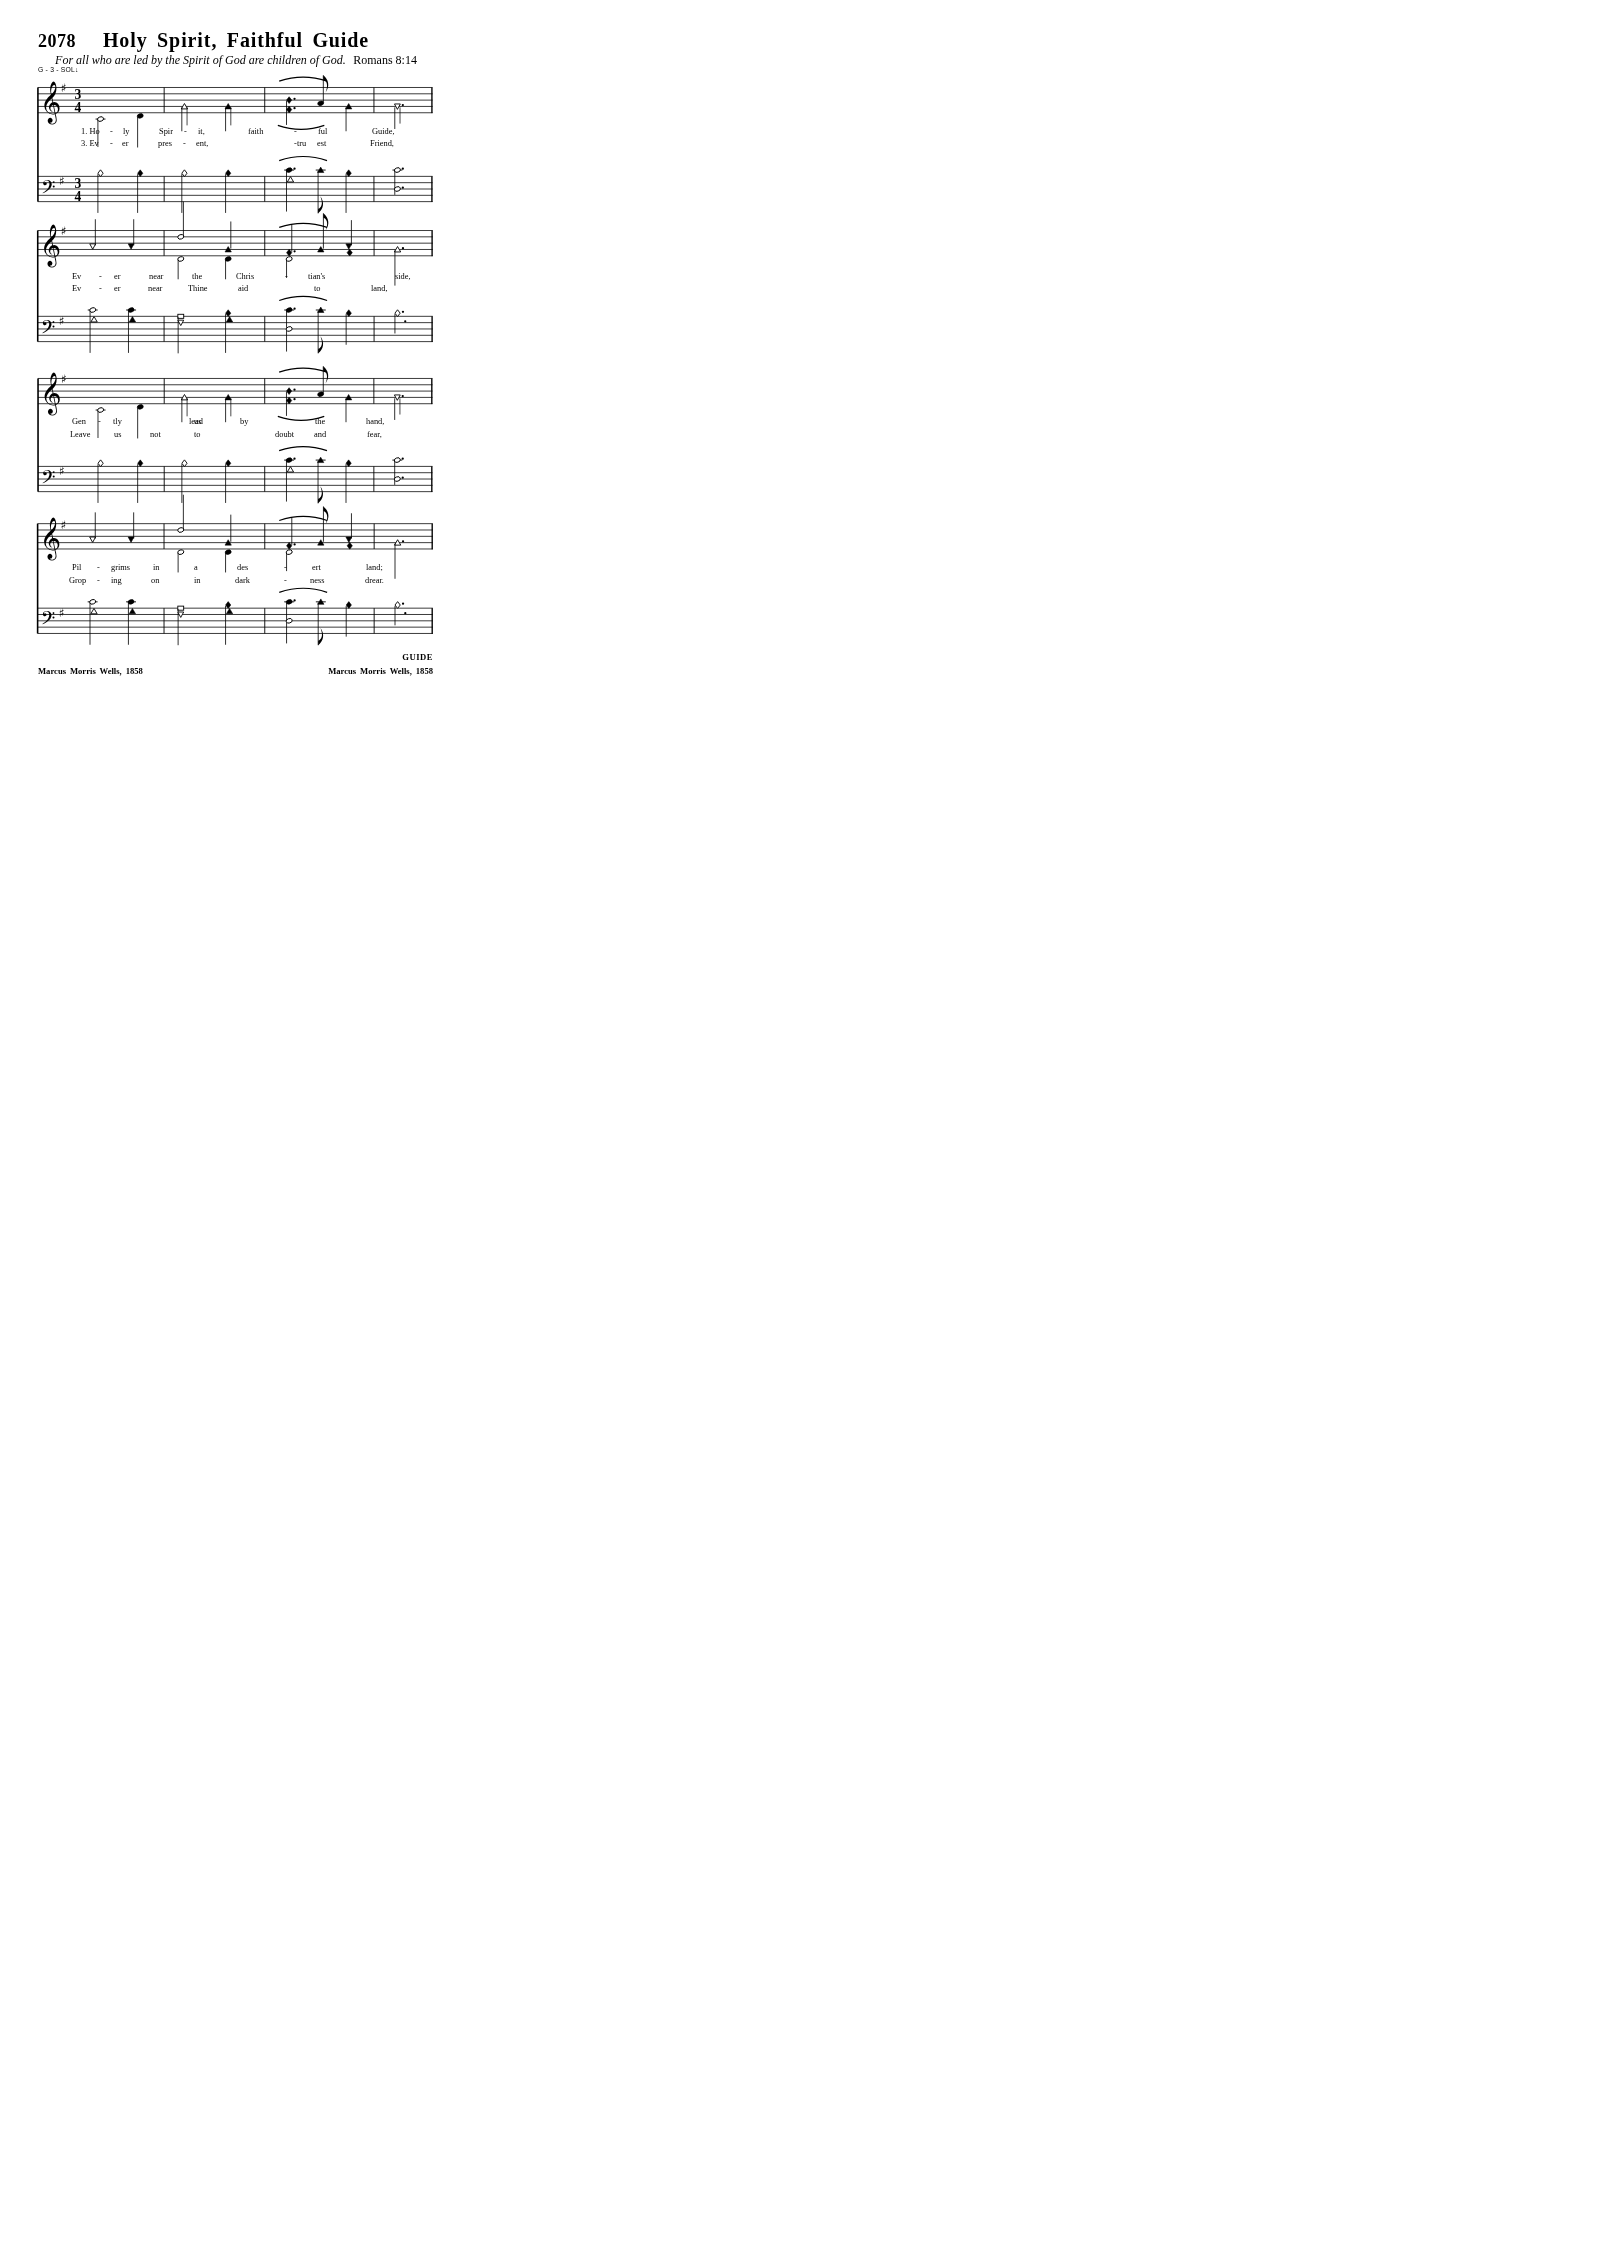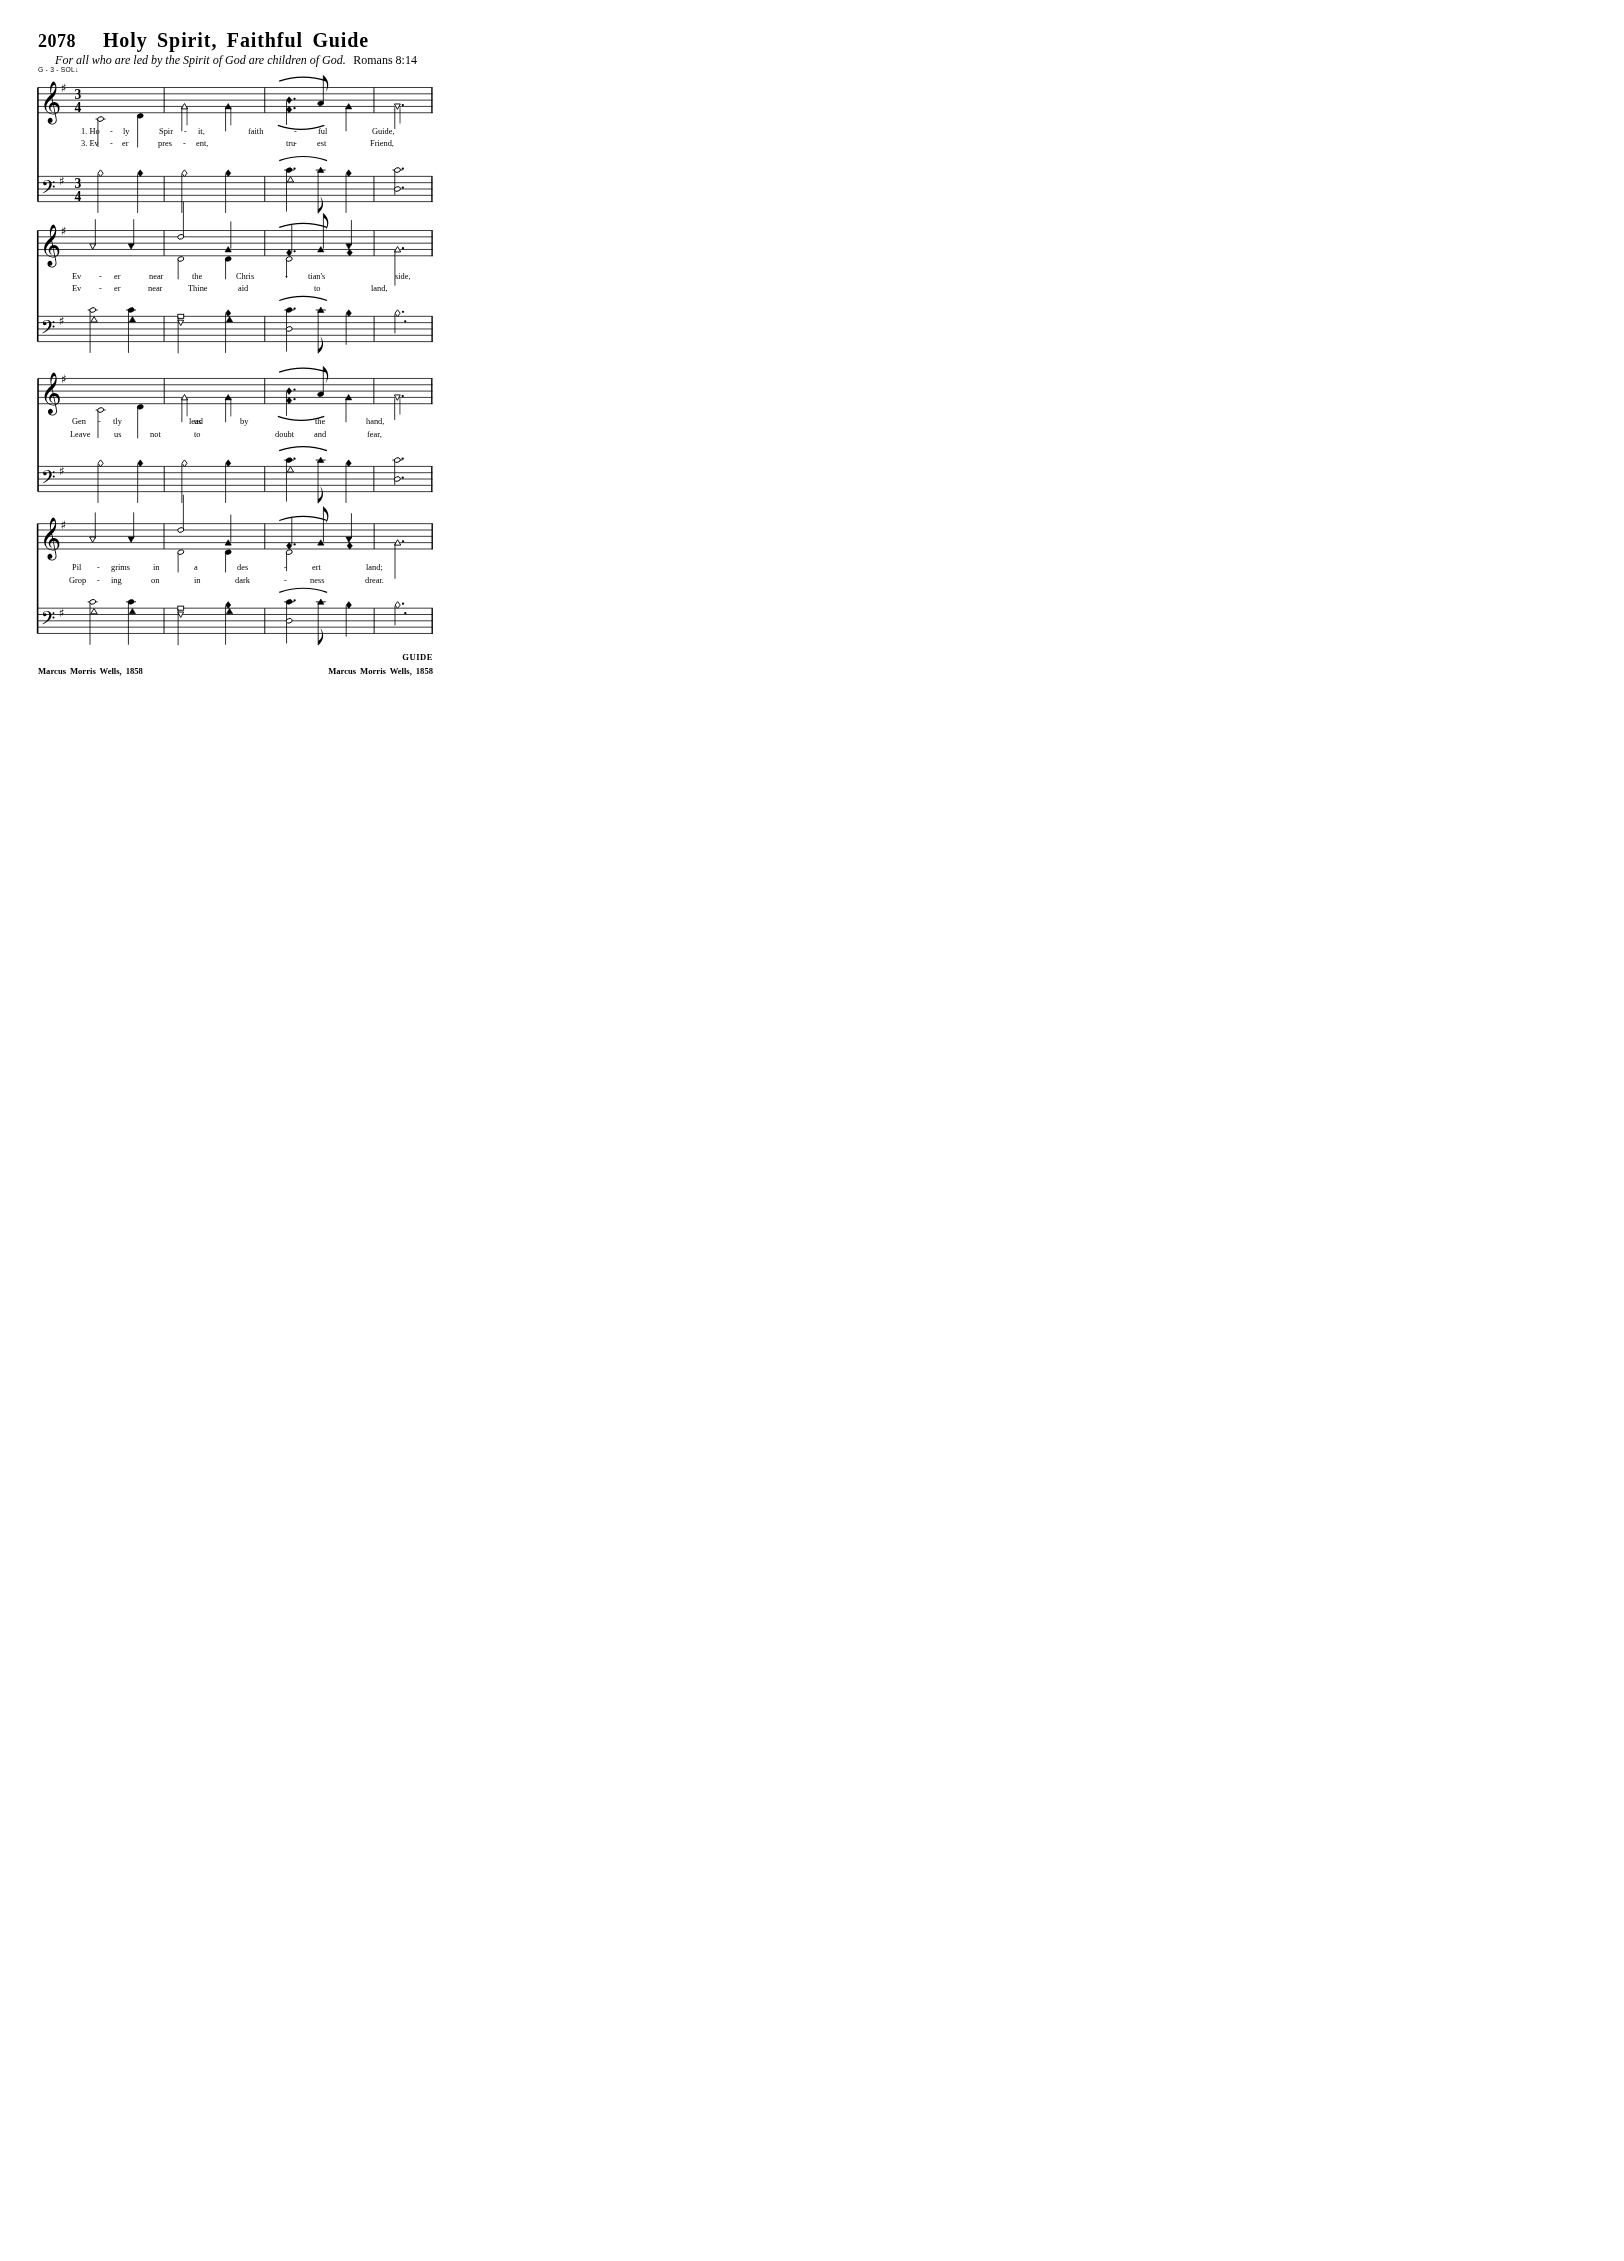--- a/index.html
+++ b/index.html
@@ -387,21 +387,21 @@
     <span class="lyric" style="left: 248px; top: 128px;">faith</span>
     <span class="lyric" style="left: 294px; top: 128px;">-</span>
     <span class="lyric" style="left: 318px; top: 128px;">ful</span>
     <span class="lyric" style="left: 372px; top: 128px;">Guide,</span>
     <span class="lyric" style="left: 81px; top: 140px;">3. Ev</span>
     <span class="lyric" style="left: 110px; top: 140px;">-</span>
     <span class="lyric" style="left: 122px; top: 140px;">er</span>
     <span class="lyric" style="left: 158px; top: 140px;">pres</span>
     <span class="lyric" style="left: 183px; top: 140px;">-</span>
     <span class="lyric" style="left: 196px; top: 140px;">ent,</span>
-    <span class="lyric" style="left: 249px; top: 140px; padding-left: 37px;">tru</span>
+    <span class="lyric" style="left: 260px; top: 140px; padding-left: 37px;">tru</span>
     <span class="lyric" style="left: 294px; top: 140px;">-</span>
     <span class="lyric" style="left: 317px; top: 140px;">est</span>
     <span class="lyric" style="left: 370px; top: 140px;">Friend,</span>
     <span class="lyric" style="left: 72px; top: 273px;">Ev</span>
     <span class="lyric" style="left: 99px; top: 273px;">-</span>
     <span class="lyric" style="left: 114px; top: 273px;">er</span>
     <span class="lyric" style="left: 149px; top: 273px;">near</span>
     <span class="lyric" style="left: 192px; top: 273px;">the</span>
     <span class="lyric" style="left: 236px; top: 273px;">Chris</span>
     <span class="lyric" style="left: 285px; top: 273px;">-</span>

